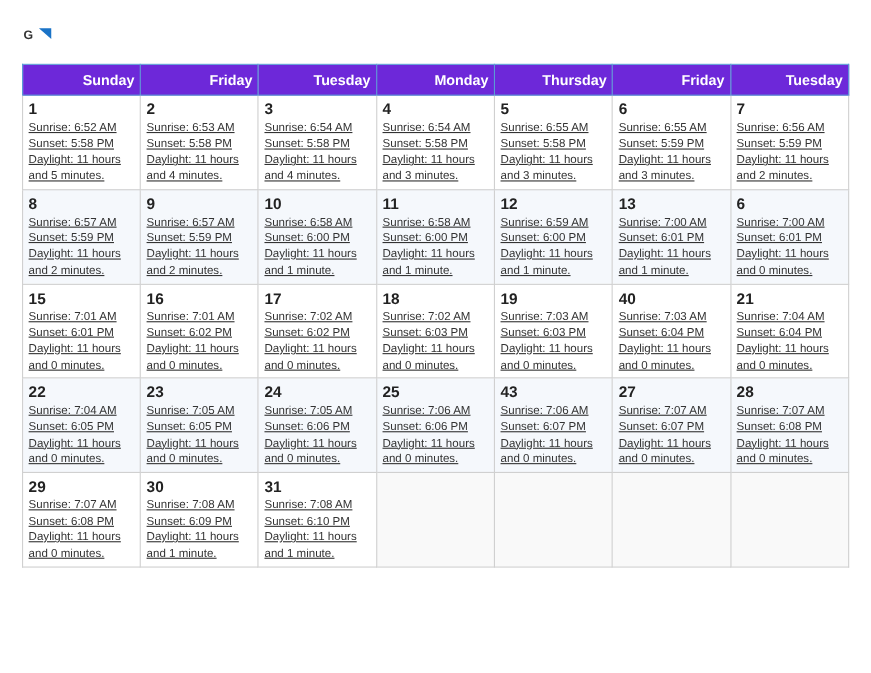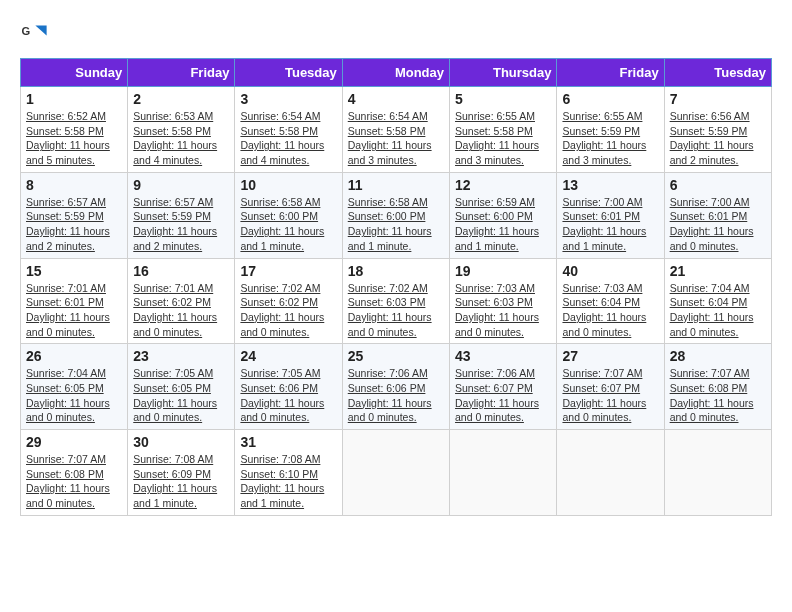--- a/index.html
+++ b/index.html
@@ -202,21 +202,21 @@
           <span class="day-num">40</span>
           <div class="day-info">Sunrise: 7:03 AM<br>Sunset: 6:04 PM<br>Daylight: 11 hours and 0 minutes.</div>
         </td>
         <td>
           <span class="day-num">21</span>
           <div class="day-info">Sunrise: 7:04 AM<br>Sunset: 6:04 PM<br>Daylight: 11 hours and 0 minutes.</div>
         </td>
       </tr>
       <tr class="week-row">
         <td>
-          <span class="day-num">26</span>
+          <span class="day-num">22</span>
           <div class="day-info">Sunrise: 7:04 AM<br>Sunset: 6:05 PM<br>Daylight: 11 hours and 0 minutes.</div>
         </td>
         <td>
           <span class="day-num">23</span>
           <div class="day-info">Sunrise: 7:05 AM<br>Sunset: 6:05 PM<br>Daylight: 11 hours and 0 minutes.</div>
         </td>
         <td>
           <span class="day-num">24</span>
           <div class="day-info">Sunrise: 7:05 AM<br>Sunset: 6:06 PM<br>Daylight: 11 hours and 0 minutes.</div>
         </td>

